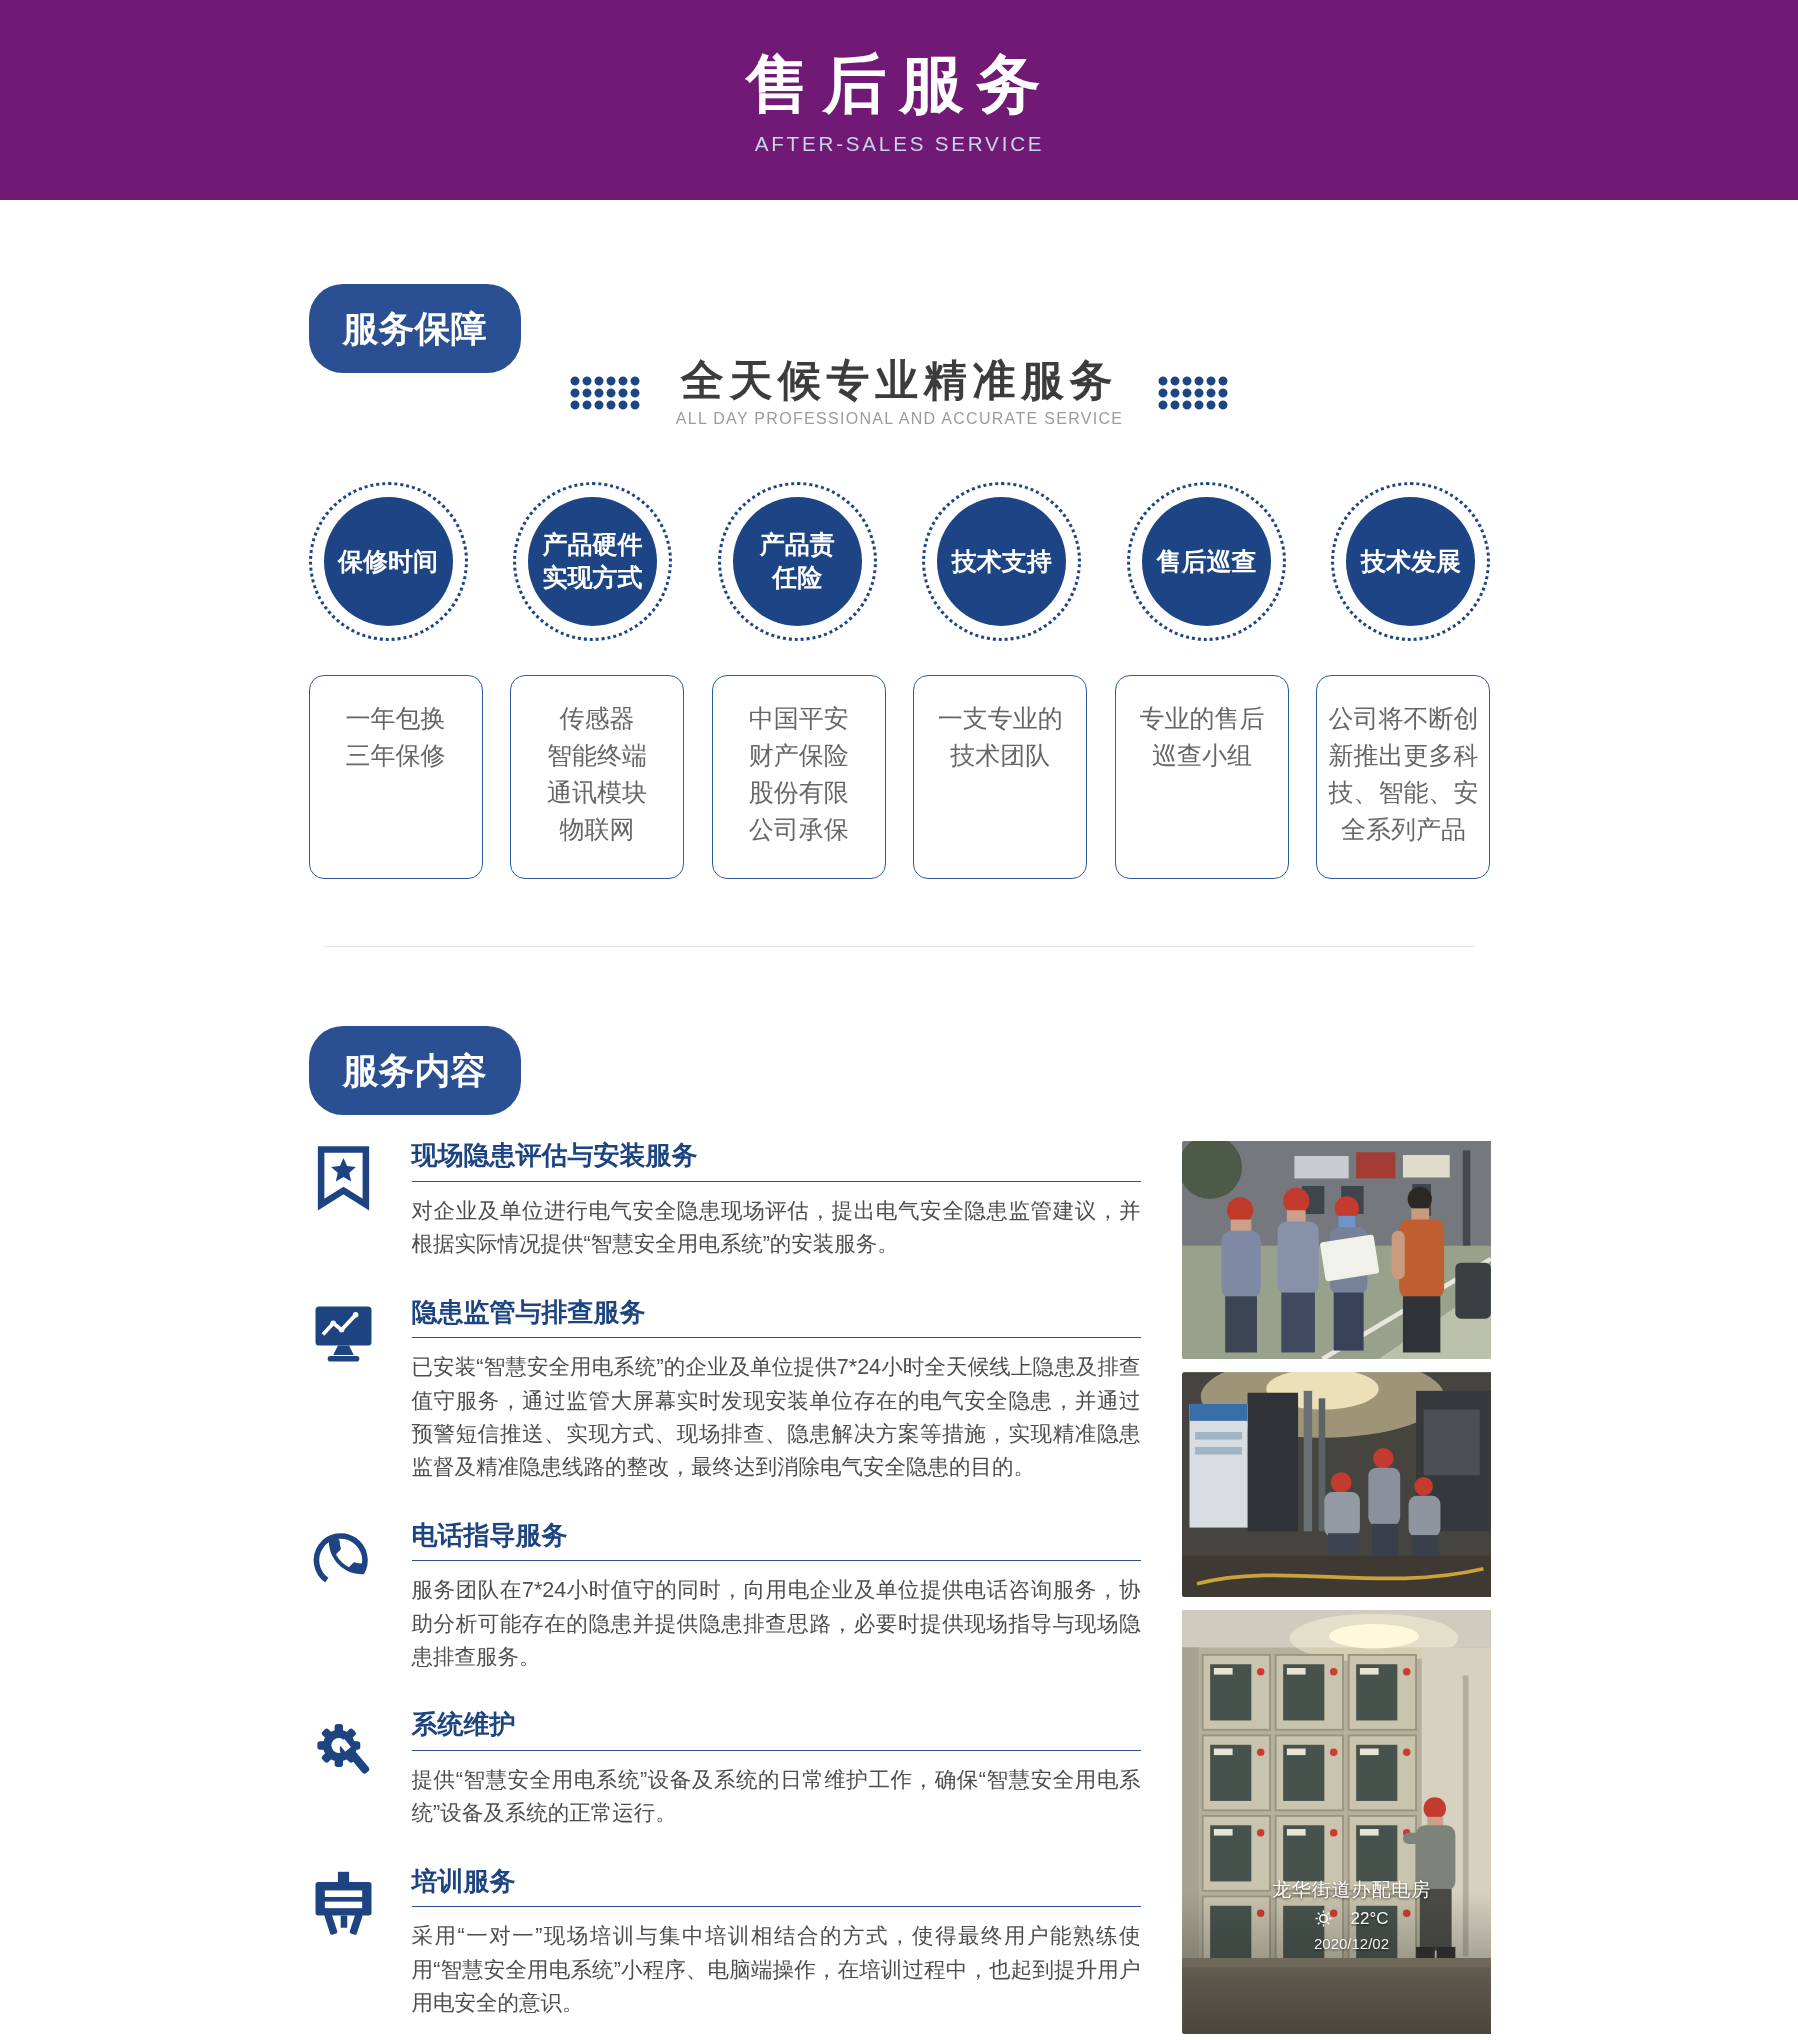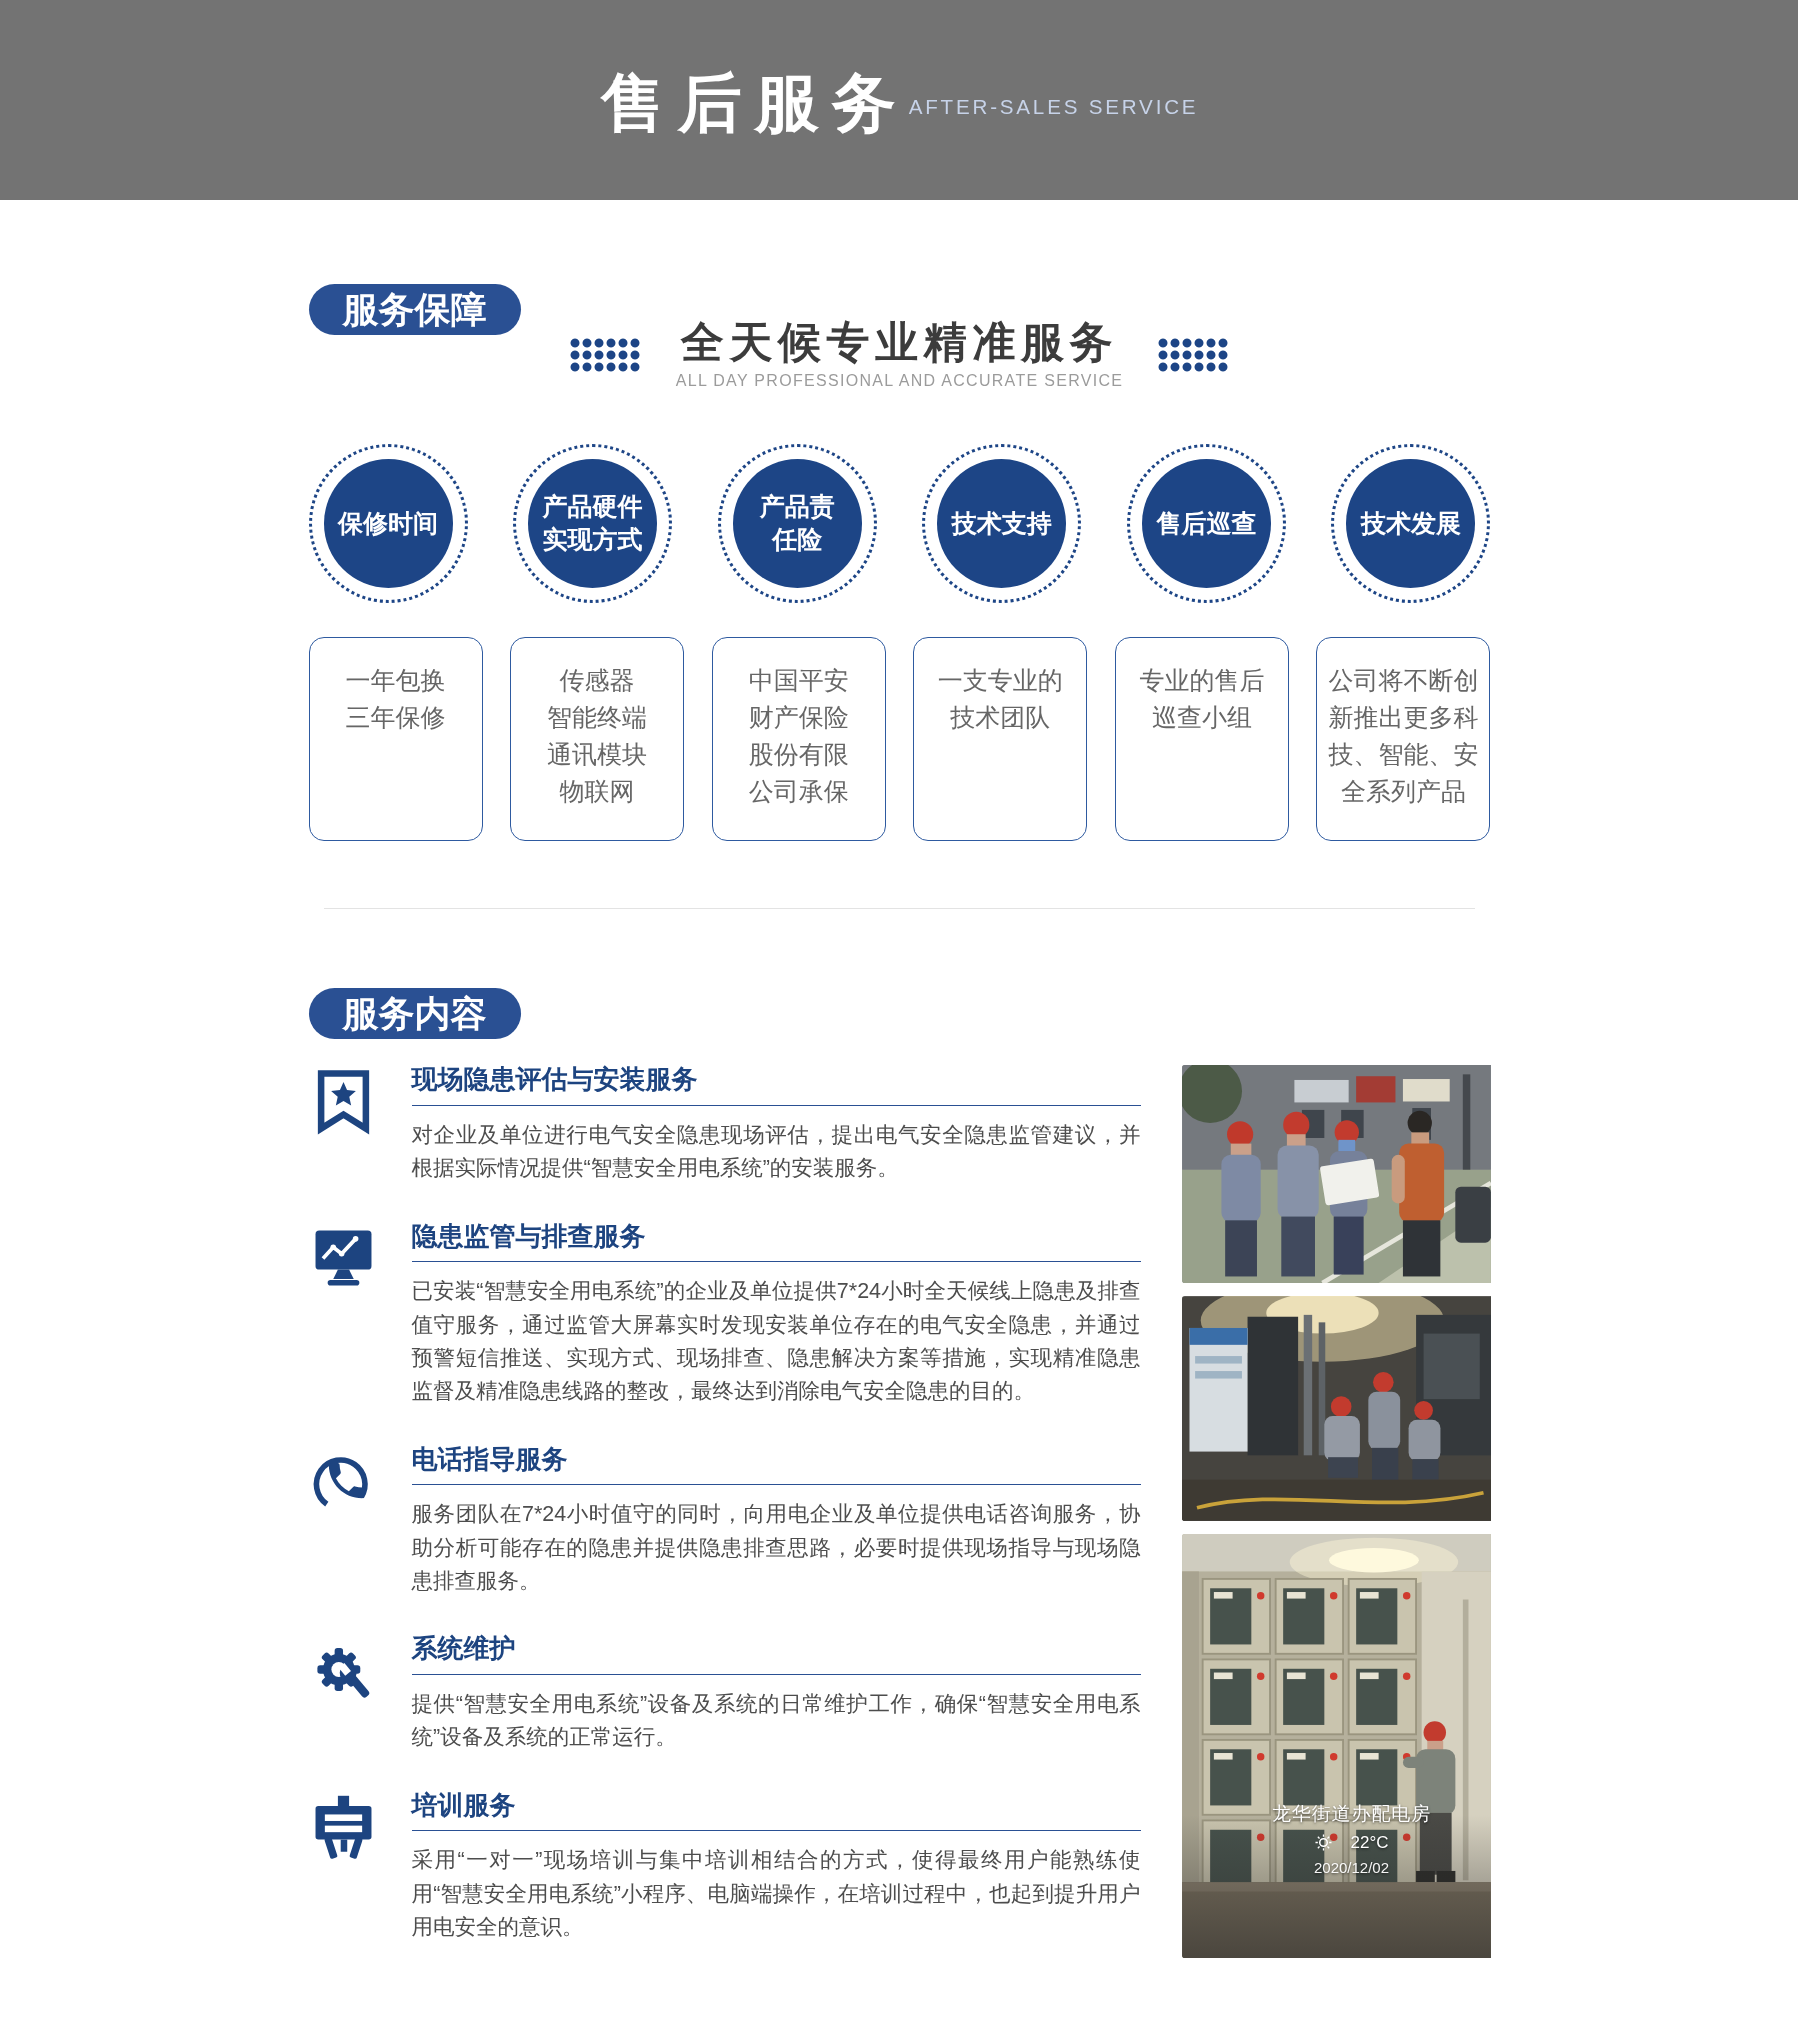--- a/index.html
+++ b/index.html
@@ -3,36 +3,36 @@
 <meta charset="utf-8">
 <style>
   html,body{margin:0;padding:0;background:#fff;}
   body{
     width:1799px;height:2041px;position:relative;
     font-family:"Liberation Sans","DejaVu Sans",sans-serif;
     color:#4d4d4d;overflow:hidden;
   }
   
   .banner{
-    height:200px;background:#737373;
-    display:flex;align-items:center;justify-content:center;
+    height:200px;background:#701a75;
+    display:flex;flex-direction:column;align-items:center;justify-content:center;
   }
   .banner-title{
     color:#fff;font-size:64px;font-weight:bold;letter-spacing:13px;
     margin:5.6px 0 0;line-height:1.1;
   }
   .banner-sub{
     color:#c7d3e9;font-size:20.6px;letter-spacing:2.8px;margin-top:13px;
   }
   
   .section{width:1182px;margin:0 auto;position:relative;}
   .badge{
     display:inline-block;background:#2a5093;color:#fff;
     font-size:36px;font-weight:bold;line-height:1.2;
-    padding:4px 34px;border-radius:34px;
+    padding:23px 34px;border-radius:34px;
   }
   .badge-guarantee{margin-top:84px;}
   .badge-content{margin-top:79px;}
   
   .heading-row{
     display:flex;align-items:center;justify-content:center;gap:34px;margin-top:-15px;
   }
   .dots{
     width:73px;height:37px;flex:0 0 73px;
     background-image:radial-gradient(circle,#1d4586 4px,transparent 4.9px);

